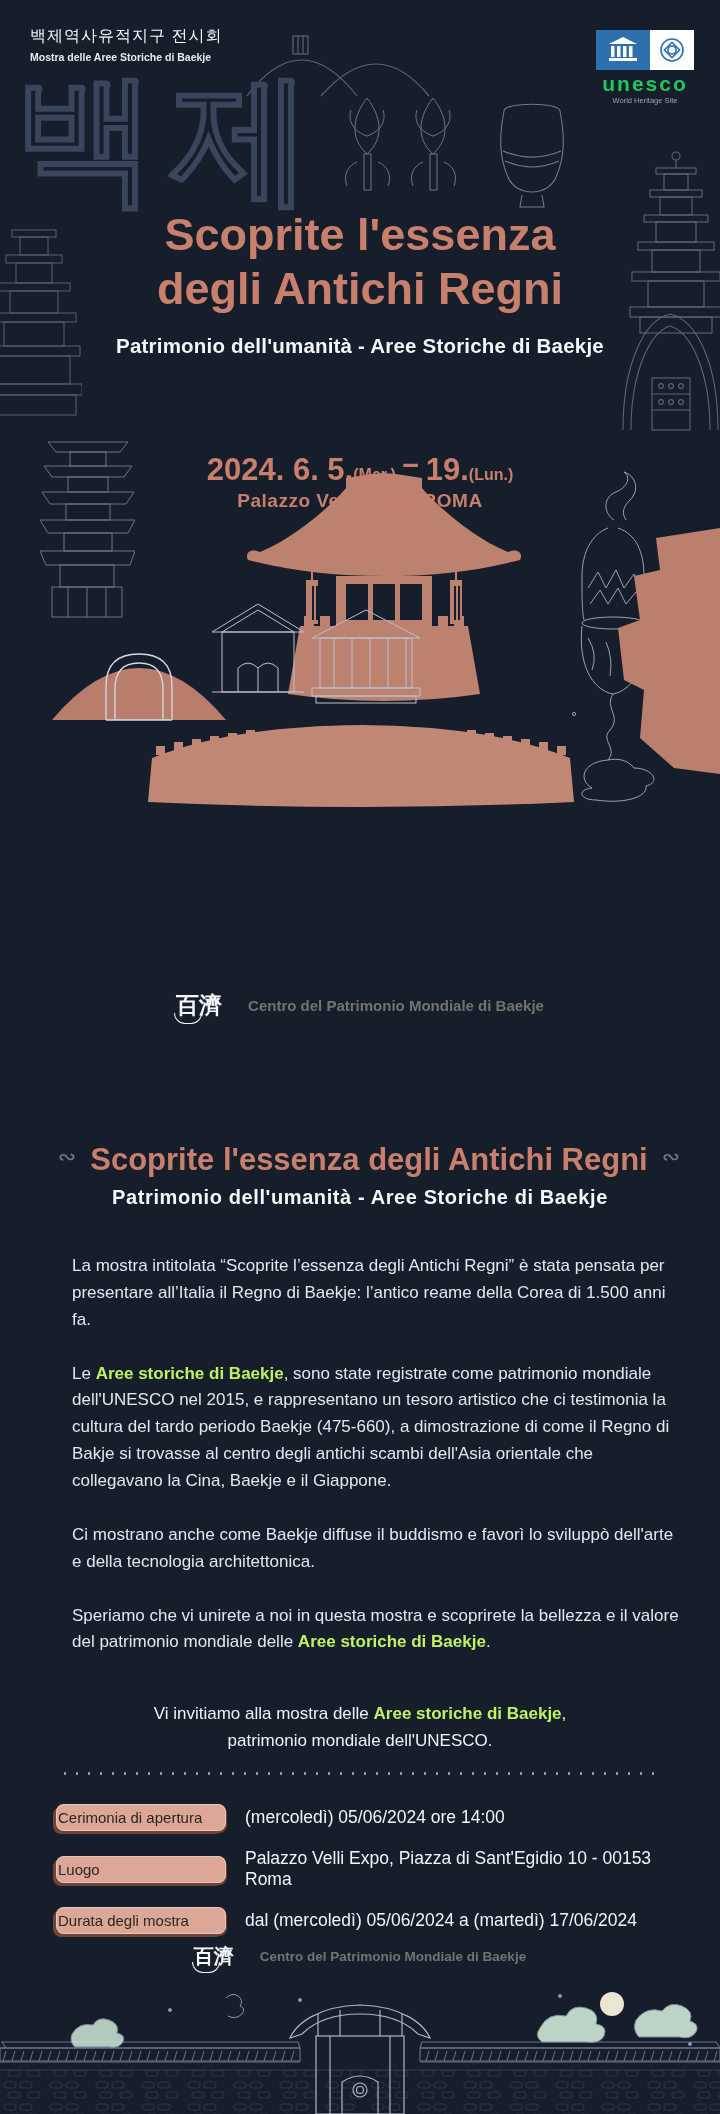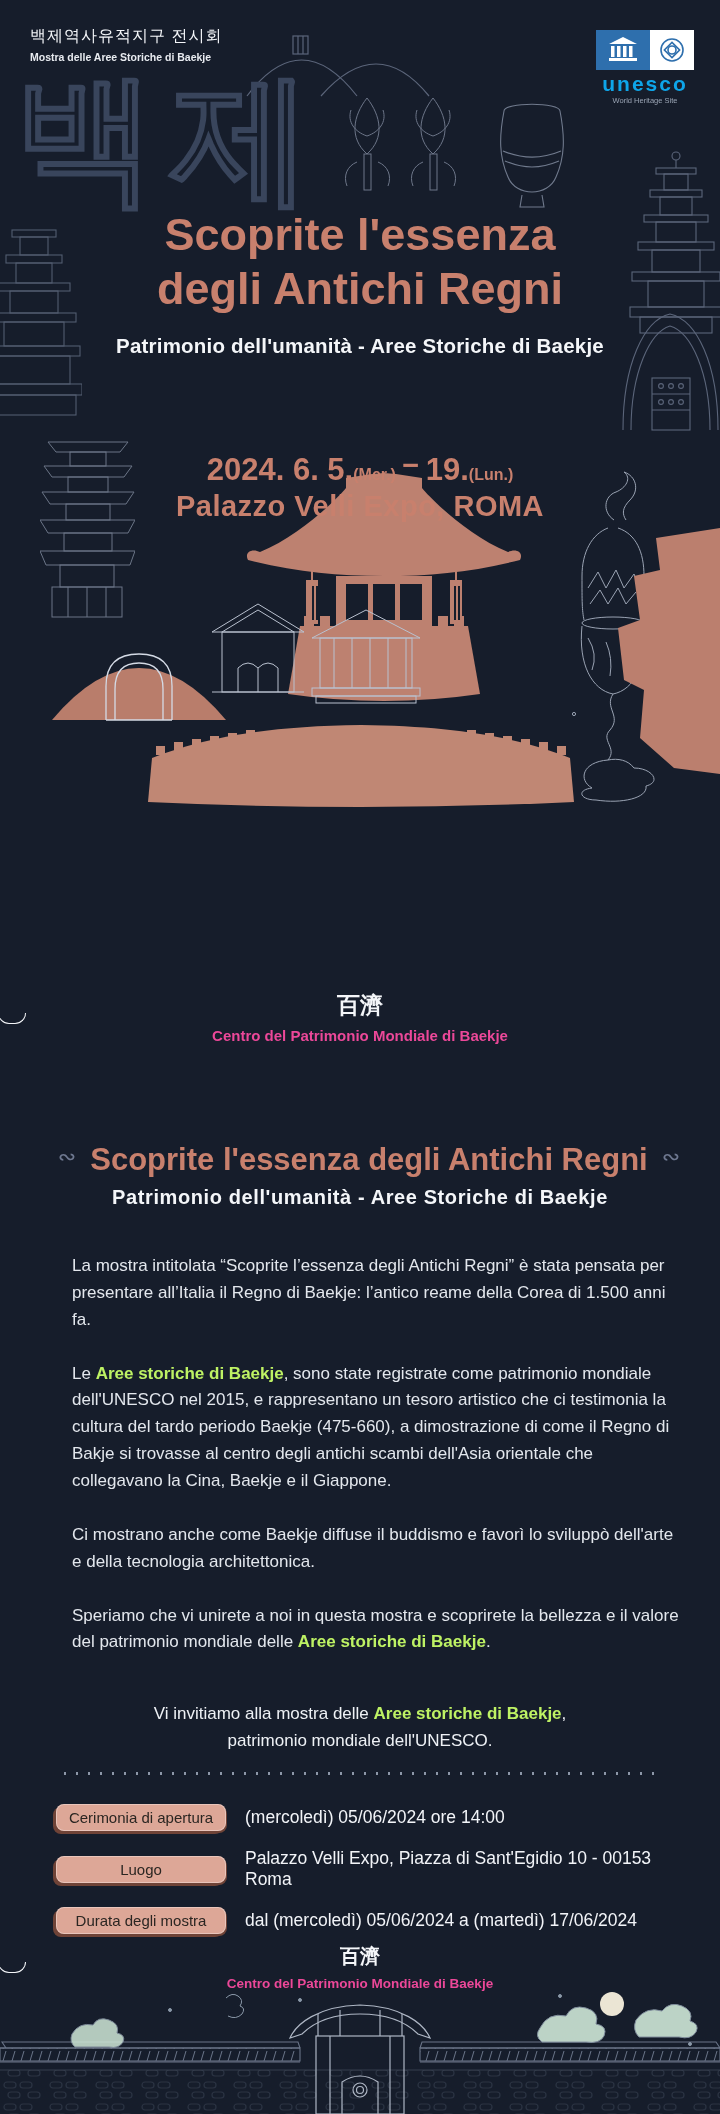--- a/index.html
+++ b/index.html
@@ -14,61 +14,61 @@
   .centered { left:0; right:0; text-align:center; }
 
   
   .kr-title { font-size:16px; font-weight:400; color:#f4f6f9; letter-spacing:1px; }
   .kr-sub   { font-size:10.5px; font-weight:700; color:#e8ebf0; margin-top:4px; }
 
   .unesco { width:98px; text-align:center; }
   .unesco-row { display:flex; height:40px; }
   .u-blue { flex:1.25; background:#2e6fad; display:flex; align-items:center; justify-content:center; }
   .u-white { flex:1; background:#ffffff; display:flex; align-items:center; justify-content:center; }
-  .u-name { color:#0ea5e9; font-weight:700; font-size:21px; letter-spacing:2px; line-height:1; margin-top:3px; }
+  .u-name { color:#22c55e; font-weight:700; font-size:21px; letter-spacing:2px; line-height:1; margin-top:3px; }
   .u-tag  { color:#9aa4b4; font-size:7.5px; margin-top:2px; }
 
   .watermark {
     font-size:142px; font-weight:800; line-height:1.02; letter-spacing:14px;
     color:transparent; -webkit-text-stroke:1.5px #39455c;
   }
 
   .hero-title { font-size:45px; font-weight:700; color:#c8806d; line-height:1.2; }
   .hero-sub   { font-size:20.5px; font-weight:700; color:#f4f6f9; letter-spacing:.2px; }
   .date-line  { color:#c8806d; font-weight:700; }
   .date-big   { font-size:31px; }
   .date-small { font-size:16px; }
   .date-dash  { font-size:29px; position:relative; top:-5px; padding:0 2px; }
-  .venue      { font-size:29px; font-weight:700; color:#c8806d; letter-spacing:.5px; }
-
-  .center-logo { display:flex; justify-content:center; gap:10px;flex-direction:column; }
+  .venue      { font-size:19px; font-weight:700; color:#c8806d; letter-spacing:.5px; }
+
+  .center-logo { display:flex; justify-content:center; align-items:center; gap:26px; }
   .logo-mark { position:relative; color:#f4f6f9; font-size:23px; font-weight:700; line-height:1; }
   .logo-mark::after { content:""; position:absolute; left:-2px; bottom:-7px; width:26px; height:10px;
     border:1.5px solid #f4f6f9; border-top:none; border-radius:0 0 14px 14px; }
-  .logo-label { color:#ec4899; font-weight:700; font-size:15px; }
+  .logo-label { color:#737373; font-weight:700; font-size:15px; }
   .logo-label.small { font-size:13.5px; }
 
   .s2-head { font-size:31px; font-weight:700; color:#c8806d;margin-left:18px; }
   .s2-orn  { color:#6e7avoid; }
   .s2-orn  { color:#6e7890; font-size:22px; font-weight:400; vertical-align:6px; padding:0 14px; }
   .s2-sub  { font-size:20px; font-weight:700; color:#f4f6f9; letter-spacing:.6px; }
 
   .body-copy { font-size:17px; line-height:1.58; color:#e3e7ed; }
   .body-copy p { margin-bottom:27px; }
   .hl { color:#bef264; font-weight:700; }
 
   .invite { font-size:17px; line-height:1.6; color:#eef1f5; }
 
   .dots { height:3px;
     background:repeating-linear-gradient(90deg,#8d97a8 0 2px, transparent 2px 12px); }
 
   .info { display:flex; flex-direction:column; gap:17px; }
   .info-row { display:flex; align-items:center; gap:19px; }
   .badge {
-    width:170px; flex:0 0 170px; padding:5px 2px; text-align:center;
+    width:170px; flex:0 0 170px; padding:5px 2px; text-align:left;
     background:#dda797; color:#2b2622; font-size:15px; border-radius:8px;
     box-shadow:-3px 3px 0 #6f4337, 1px 2px 0 #6f4337, inset 0 0 0 1px rgba(255,255,255,.35);
   }
   .info-value { font-size:17.5px; color:#f2f4f8; }
 
   .wire { position:absolute; }
 </style>
 </head>
 <body>
 

